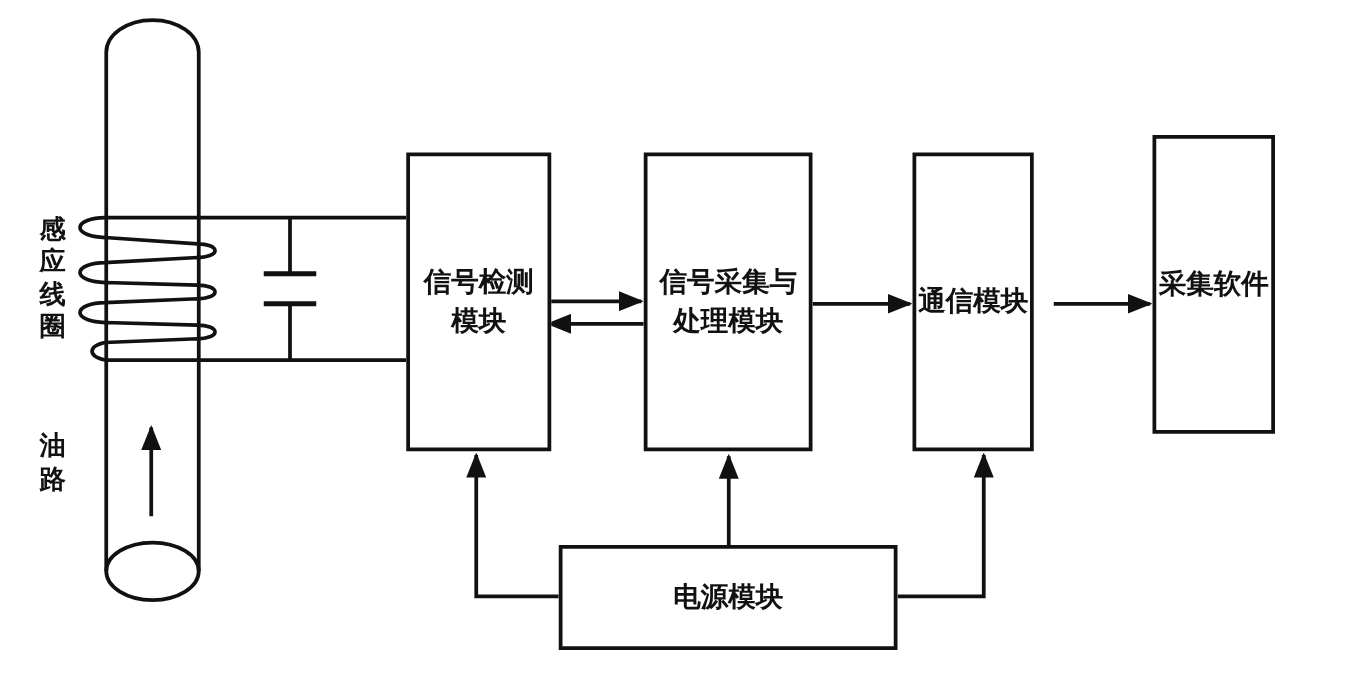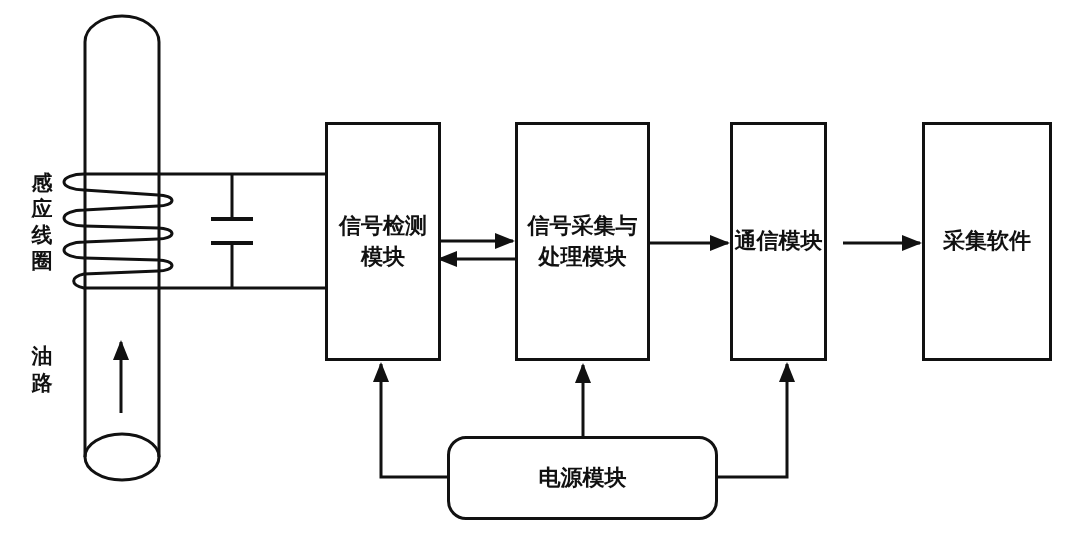--- a/index.html
+++ b/index.html
@@ -32,22 +32,22 @@
     text-align: center;
     font-size: 22px;
     font-weight: bold;
     color: #111111;
     line-height: 1.4;
     white-space: pre-line;
   }
   #box-detection     { left: 325px; top: 122px; width: 116px; height: 239px; }
   #box-acquisition   { left: 515px; top: 122px; width: 135px; height: 239px; }
   #box-communication { left: 730px; top: 122px; width: 97px; height: 239px; }
-  #box-software      { left: 922px; top: 122px; width: 130px; height: 239px; }
-  #box-power         { left: 447px; top: 436px; width: 271px; height:  84px; border-radius: 19px; }
+  #box-software      { left: 922px; top: 108px; width: 98px; height: 239px; }
+  #box-power         { left: 447px; top: 436px; width: 271px; height:  84px; }
   .vlabel {
     position: absolute;
     width: 24px;
     text-align: center;
     font-size: 21px;
     font-weight: bold;
     color: #111111;
     line-height: 26px;
     white-space: pre-line;
   }

